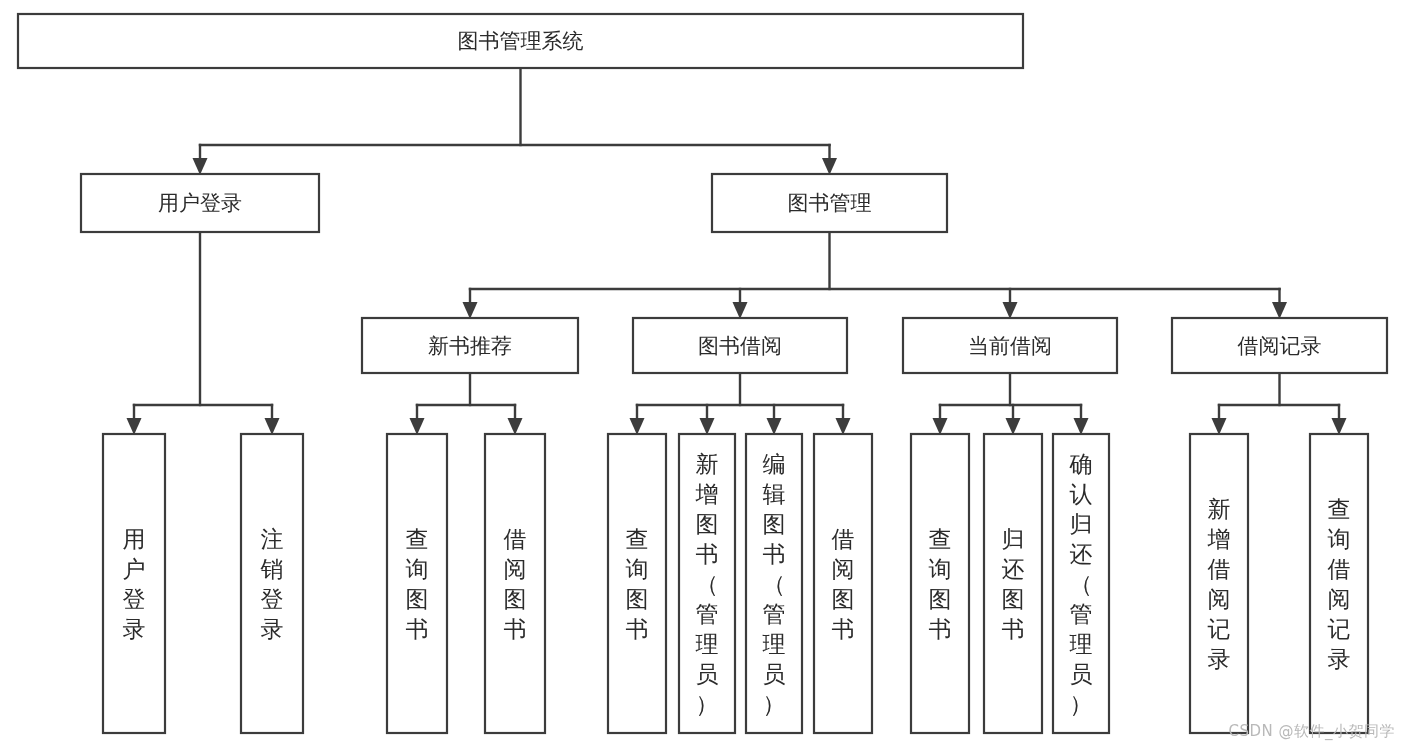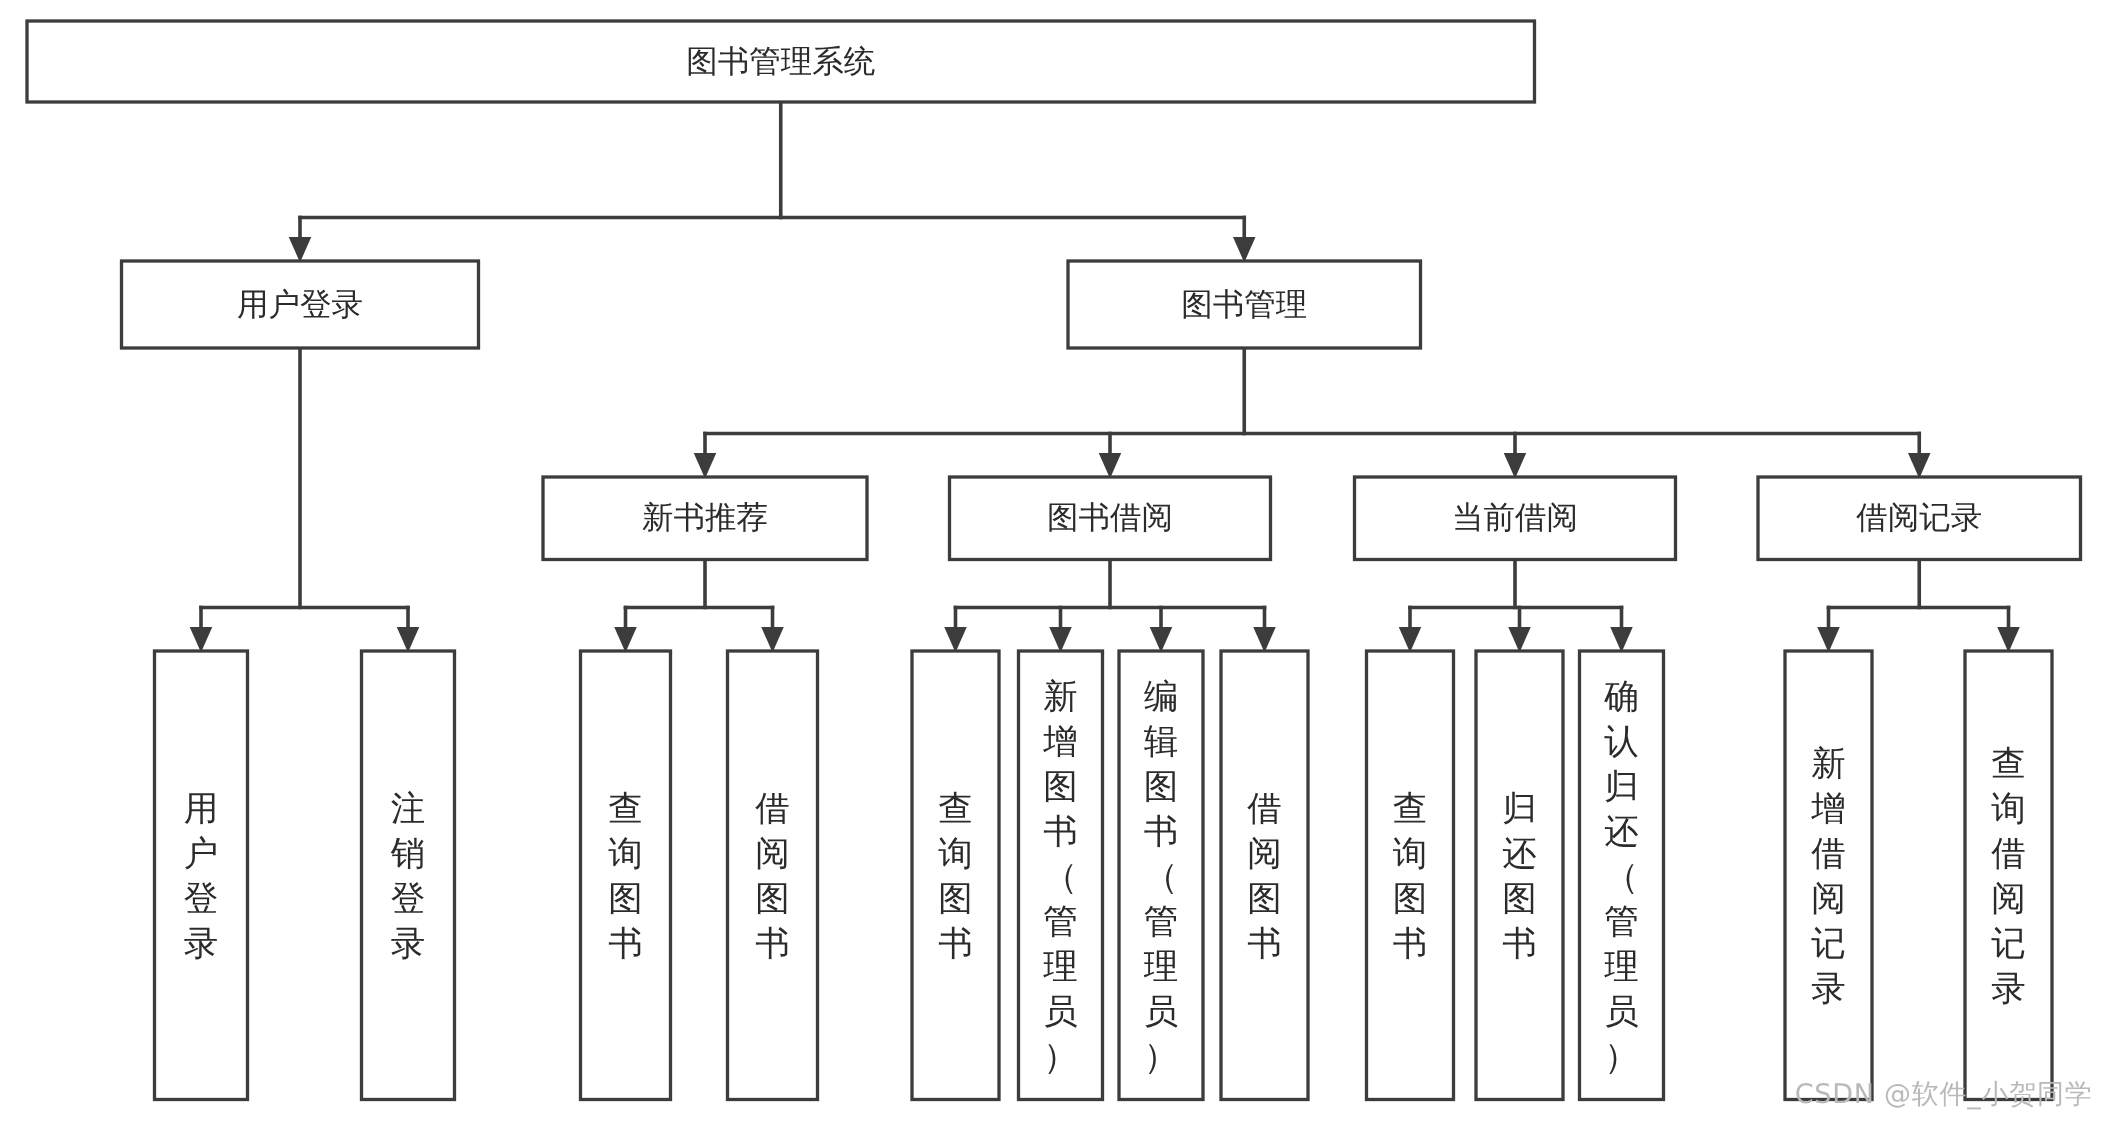--- a/index.html
+++ b/index.html
@@ -53,21 +53,21 @@
     fill: #2b2b2b;
     font-family: "DejaVu Sans", "Liberation Sans", sans-serif;
     font-size: 23px;
     text-anchor: middle;
   }
   .watermark {
     position: absolute;
     right: 10px;
     bottom: 6px;
     color: #b9b9b9;
-    font-size: 18px;
+    font-size: 15px;
     font-family: "DejaVu Sans", "Liberation Sans", sans-serif;
     letter-spacing: 0.5px;
     white-space: nowrap;
     pointer-events: none;
   }
 </style>
 </head>
 <body>
 
 <div id="diagram-root">

